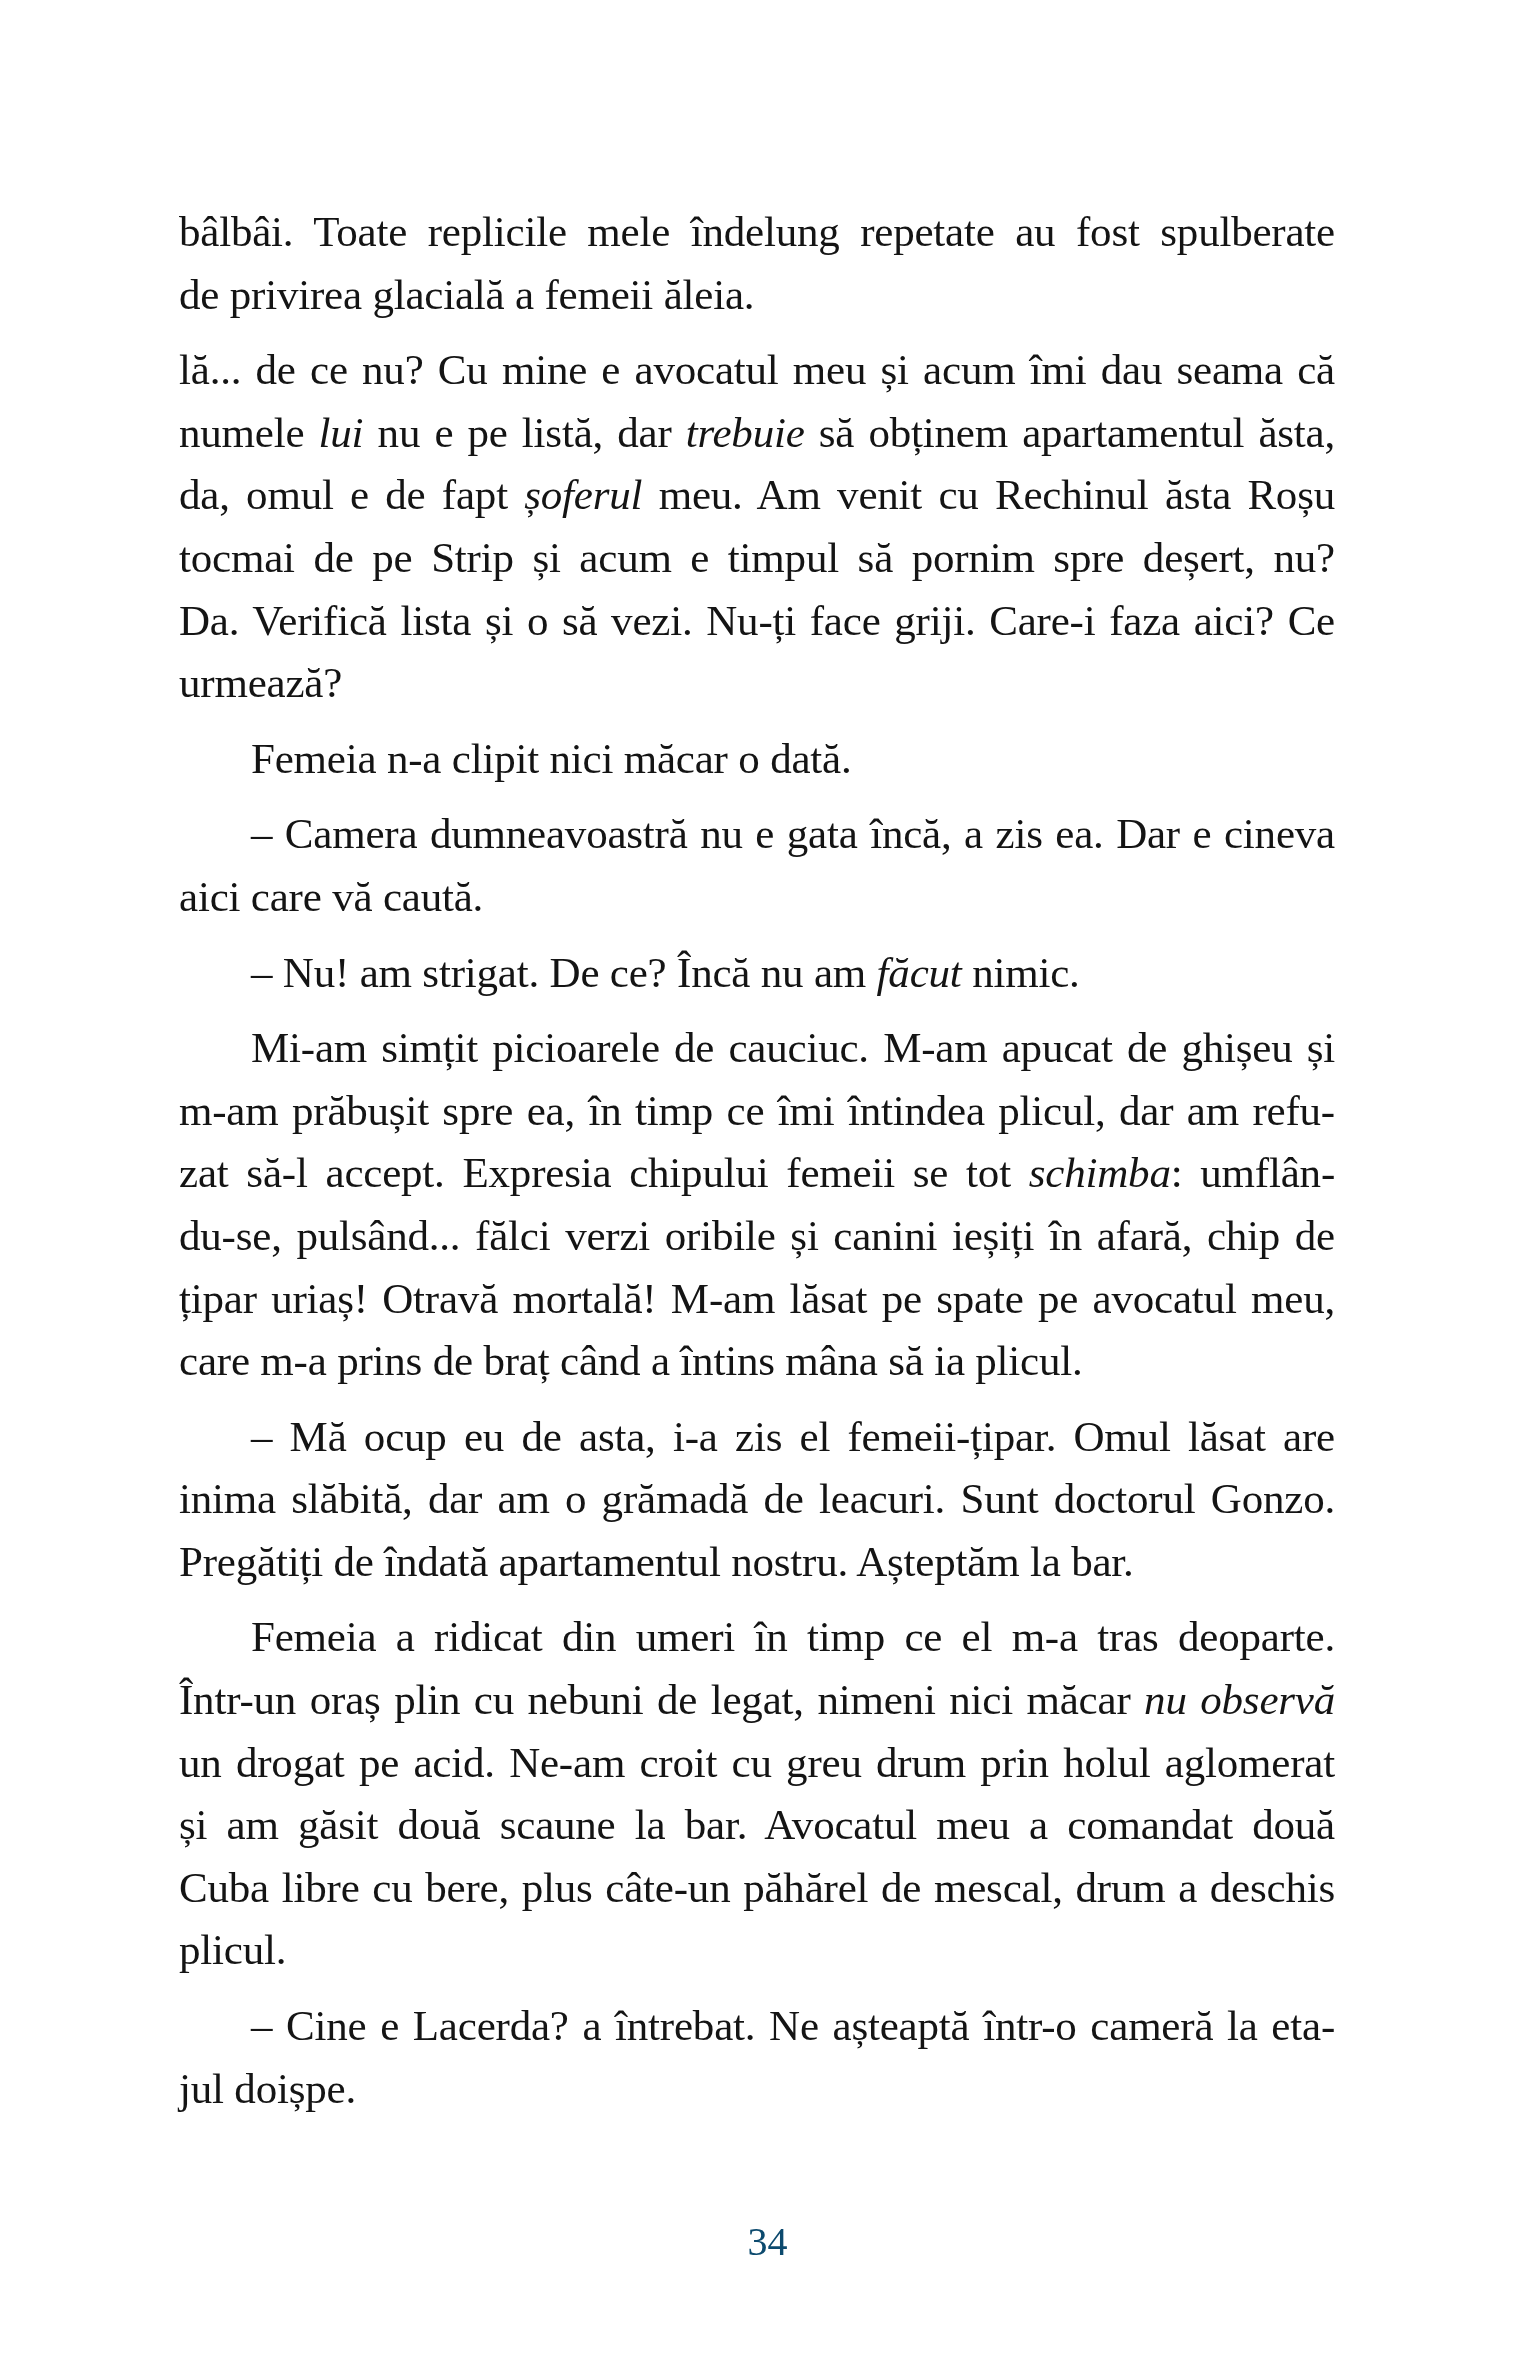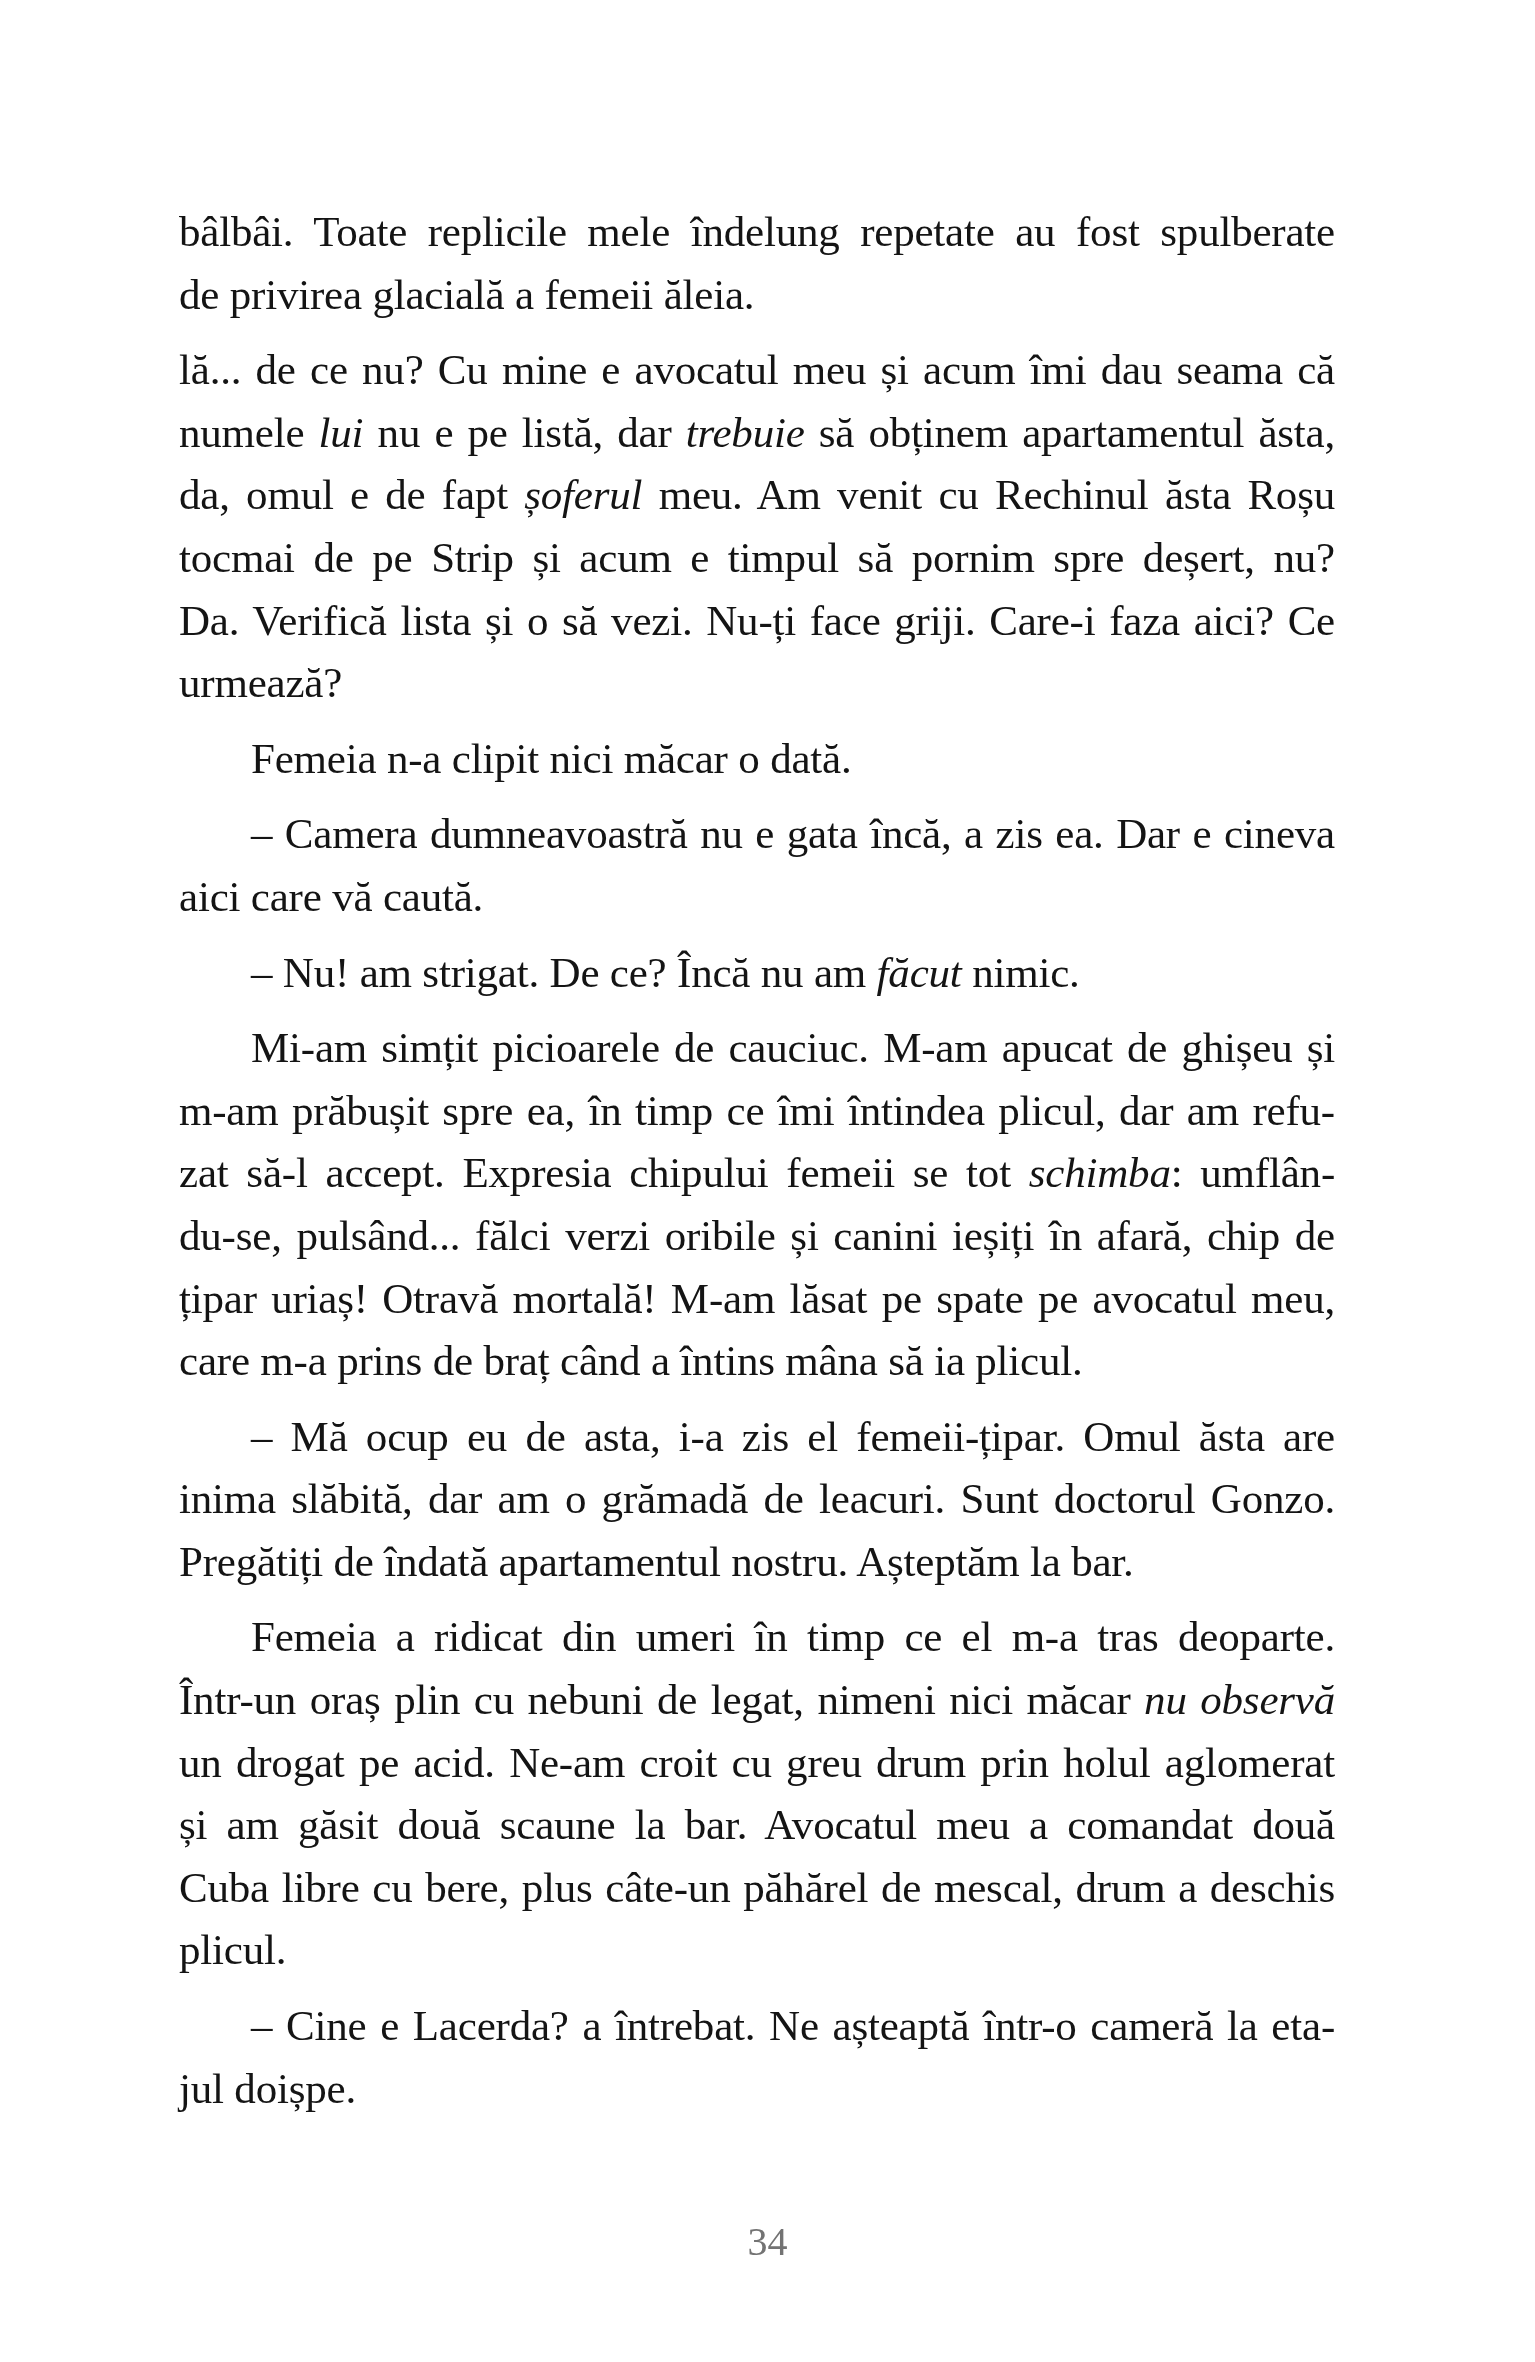--- a/index.html
+++ b/index.html
@@ -40,21 +40,21 @@
     font-style: italic;
     letter-spacing: -0.2px;
   }
   .page-number {
     position: absolute;
     top: 2218px;
     left: 0;
     width: 100%;
     text-align: center;
     font-size: 40px;
-    color: #737373;
+    color: #0c4a6e;
   }
 </style>
 </head>
 <body>
 
 <div class="page">
   <main class="page-text" id="page-text">
       <div class="paragraph">
         <div class="line"><span>bâlbâi. Toate replicile mele îndelung repetate au fost spulberate</span></div>
         <div class="line para-end"><span>de privirea glacială a femeii ăleia.</span></div>
@@ -79,21 +79,21 @@
       </div>
       <div class="paragraph">
         <div class="line indent"><span>Mi-am simțit picioarele de cauciuc. M-am apucat de ghișeu și</span></div>
         <div class="line"><span>m-am prăbușit spre ea, în timp ce îmi întindea plicul, dar am refu-</span></div>
         <div class="line"><span>zat să-l accept. Expresia chipului femeii se tot </span><em>schimba</em><span>: umflân-</span></div>
         <div class="line"><span>du-se, pulsând... fălci verzi oribile și canini ieșiți în afară, chip de</span></div>
         <div class="line"><span>țipar uriaș! Otravă mortală! M-am lăsat pe spate pe avocatul meu,</span></div>
         <div class="line para-end"><span>care m-a prins de braț când a întins mâna să ia plicul.</span></div>
       </div>
       <div class="paragraph">
-        <div class="line indent"><span>– Mă ocup eu de asta, i-a zis el femeii-țipar. Omul ăsta are</span></div>
+        <div class="line indent"><span>– Mă ocup eu de asta, i-a zis el femeii-țipar. Omul lăsat are</span></div>
         <div class="line"><span>inima slăbită, dar am o grămadă de leacuri. Sunt doctorul Gonzo.</span></div>
         <div class="line para-end"><span>Pregătiți de îndată apartamentul nostru. Așteptăm la bar.</span></div>
       </div>
       <div class="paragraph">
         <div class="line indent"><span>Femeia a ridicat din umeri în timp ce el m-a tras deoparte.</span></div>
         <div class="line"><span>Într-un oraș plin cu nebuni de legat, nimeni nici măcar </span><em>nu observă</em></div>
         <div class="line"><span>un drogat pe acid. Ne-am croit cu greu drum prin holul aglomerat</span></div>
         <div class="line"><span>și am găsit două scaune la bar. Avocatul meu a comandat două</span></div>
         <div class="line"><span>Cuba libre cu bere, plus câte-un păhărel de mescal, drum a deschis</span></div>
         <div class="line para-end"><span>plicul.</span></div>

